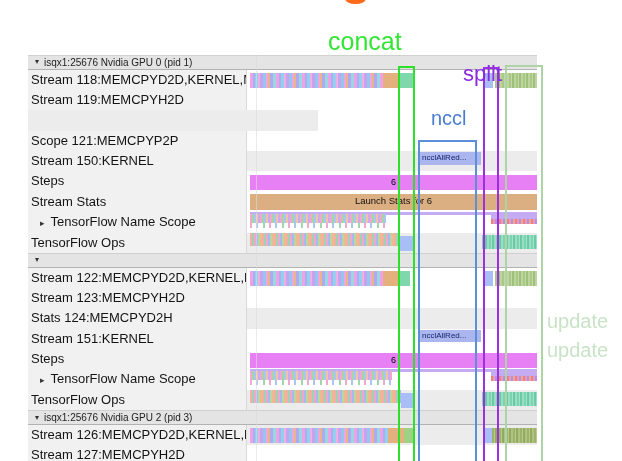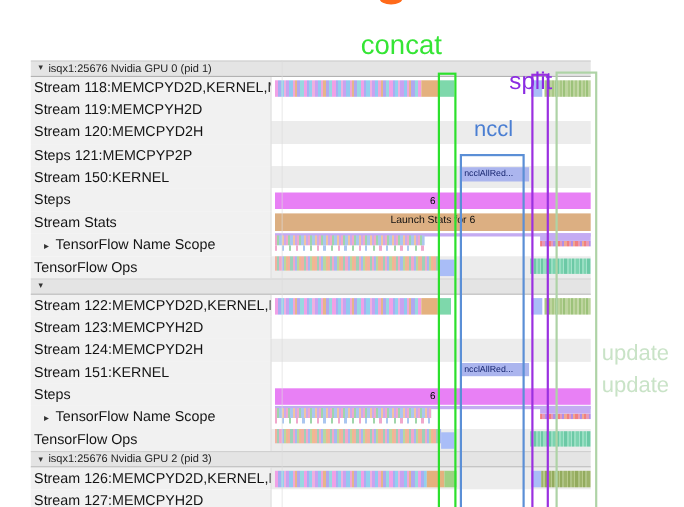--- a/index.html
+++ b/index.html
@@ -89,25 +89,24 @@
           <div class="seg seg-teal" style="left: 152px; width: 14px;"></div>
           <div class="seg seg-blue" style="left: 236px; width: 10px;"></div>
           <div class="seg seg-gstripes" style="left: 248px; width: 42px;"></div>
         </div>
       </div>
       <div class="track-row">
         <div class="row-label"><span>Stream 119:MEMCPYH2D</span></div>
         <div class="row-track"></div>
       </div>
       <div class="track-row">
-        <div class="row-label"><span>Stream 120:MEMCPYD2H</span></div>
         <div class="row-track shade"></div>
       </div>
       <div class="track-row">
-        <div class="row-label"><span>Steps 121:MEMCPYP2P</span></div>
+        <div class="row-label"><span>Scope 121:MEMCPYP2P</span></div>
         <div class="row-track"></div>
       </div>
       <div class="track-row">
         <div class="row-label"><span>Stream 150:KERNEL</span></div>
         <div class="row-track shade">
           <div class="seg seg-ncclbar" style="left: 172px; width: 62px;">ncclAllRed...</div>
         </div>
       </div>
       <div class="track-row">
         <div class="row-label"><span>Steps</span></div>
@@ -148,21 +147,21 @@
           <div class="seg seg-teal" style="left: 151px; width: 12px;"></div>
           <div class="seg seg-blue" style="left: 236px; width: 10px;"></div>
           <div class="seg seg-gstripes" style="left: 248px; width: 42px;"></div>
         </div>
       </div>
       <div class="track-row">
         <div class="row-label"><span>Stream 123:MEMCPYH2D</span></div>
         <div class="row-track"></div>
       </div>
       <div class="track-row">
-        <div class="row-label"><span>Stream 124:MEMCPYD2H</span></div>
+        <div class="row-label"><span>Stats 124:MEMCPYD2H</span></div>
         <div class="row-track shade"></div>
       </div>
       <div class="track-row">
         <div class="row-label"><span>Stream 151:KERNEL</span></div>
         <div class="row-track">
           <div class="seg seg-ncclbar" style="left: 172px; width: 62px;">ncclAllRed...</div>
         </div>
       </div>
       <div class="track-row">
         <div class="row-label"><span>Steps</span></div>

